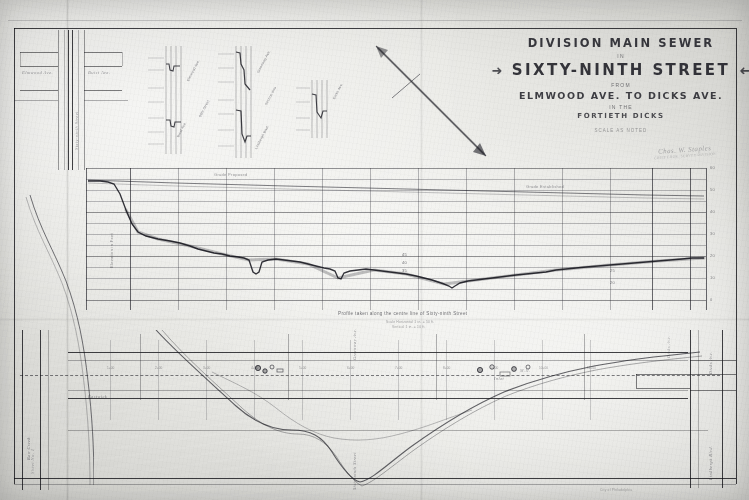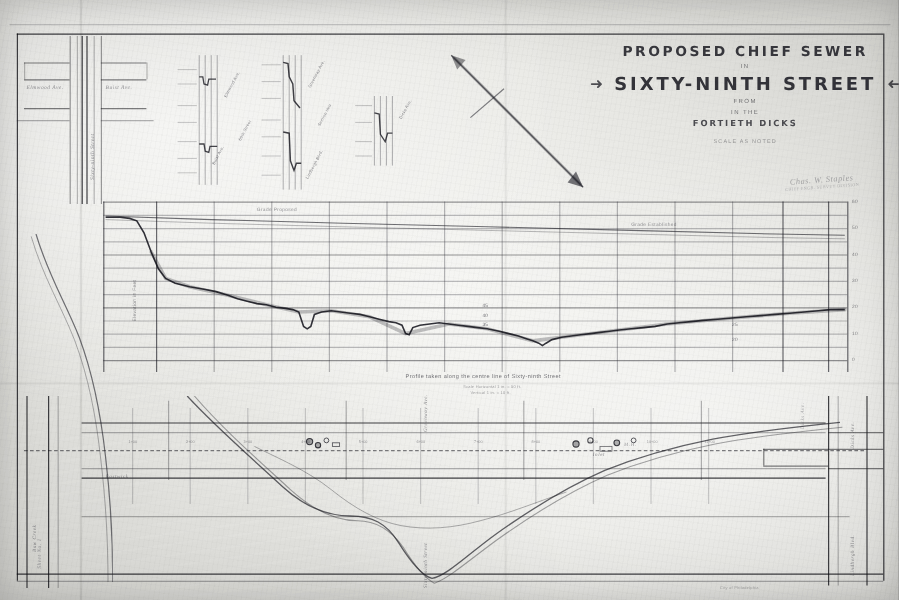--- a/index.html
+++ b/index.html
@@ -105,28 +105,29 @@
   <div class="foldh" style="top:318px;opacity:.55"></div>
 
   <div class="h bold" style="left:14px;top:28px;width:722px"></div>
   <div class="h bold" style="left:14px;top:478px;width:722px"></div>
   <div class="h thin" style="left:14px;top:484px;width:722px"></div>
   <div class="v bold" style="left:14px;top:28px;height:456px"></div>
   <div class="v bold" style="left:736px;top:28px;height:456px"></div>
   <div class="h faint" style="left:8px;top:20px;width:734px"></div>
 
   <div id="titleblock">
-    <div class="t-main">PROPOSED CHIEF SEWER</div>
+    <div class="t-main">DIVISION MAIN SEWER</div>
     <div class="t-small">IN</div>
     <div class="t-street">
       <span class="arrow">➜</span>
       <span>SIXTY-NINTH STREET</span>
       <span class="arrow" style="transform:scaleX(-1)">➜</span>
     </div>
     <div class="t-small">FROM</div>
+    <div class="t-sub">ELMWOOD AVE. TO DICKS AVE.</div>
     <div class="t-small">IN THE</div>
     <div class="t-ward">FORTIETH DICKS</div>
     <div class="t-scale">SCALE AS NOTED</div>
   </div>
   <div class="signature">
     <div class="sig-line">Chas. W. Staples</div>
     <div class="sig-sub">CHIEF ENGR.  SURVEY DIVISION</div>
   </div>
 
   <div id="north">

